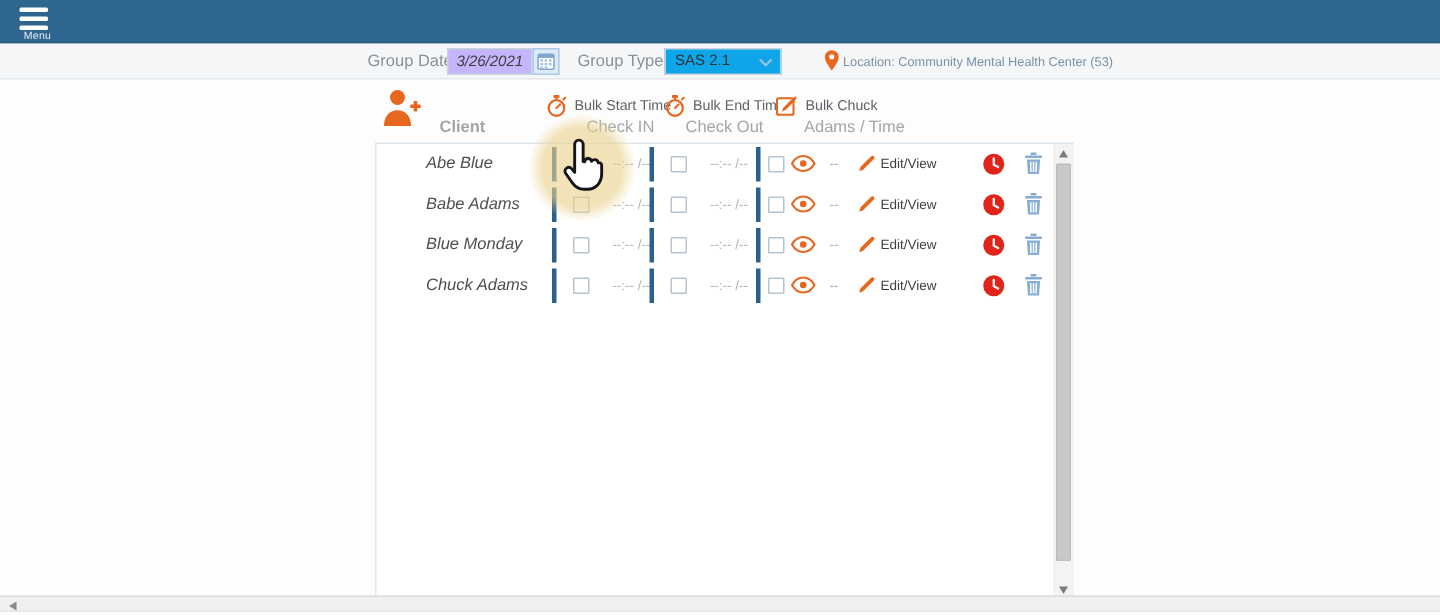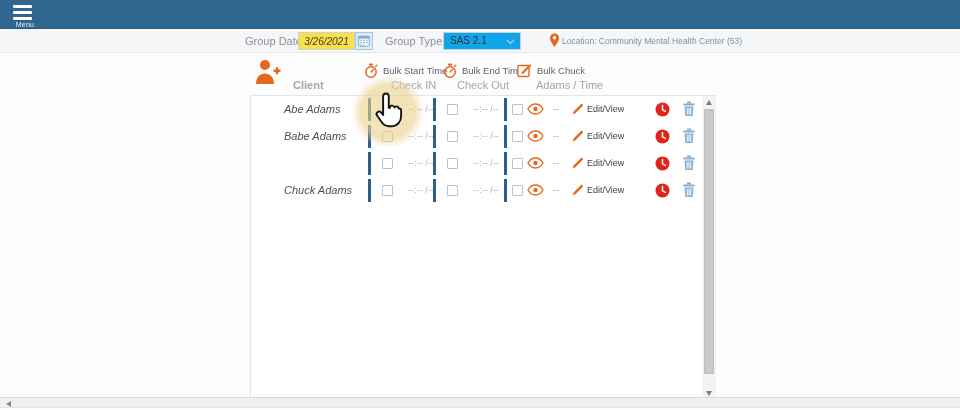--- a/index.html
+++ b/index.html
@@ -16,21 +16,21 @@
   .menu-label { position:absolute; left:0; top:19px; width:34px; text-align:center;
                 font-size:7px; color:#e8eef3; letter-spacing:.2px; }
 
   
   .toolbar { position:absolute; left:0; top:29px; width:960px; height:24px;
              background:#f4f6f8; border-bottom:1px solid #e7eaec; }
   .tlabel { position:absolute; top:0; height:24px; line-height:24px; font-size:11px; color:#8b9095; }
   .lbl-date { left:245px; }
   .lbl-type { left:385px; }
   .date-input { position:absolute; left:298px; top:3px; width:57px; height:18px;
-                border:1px solid #c8d4dd; background:#fde047; font-style:italic;
+                border:1px solid #c8d4dd; background:#c4b5fd; font-style:italic;
                 font-size:10px; color:#3c3c3c; text-align:center;
                 font-family:"Liberation Sans", sans-serif; }
   .cal-btn { position:absolute; left:355px; top:3px; width:18px; height:18px;
              background:#dcebf7; border:1px solid #a9c9e4; display:flex;
              align-items:center; justify-content:center; cursor:pointer; }
   .type-select { position:absolute; left:443px; top:3px; width:78px; height:18px;
                  border:1px solid #c8d4dd; background:#0ea5e9; font-size:10px; color:#333;
                  line-height:16px; padding-left:6px; cursor:pointer; }
   .type-select svg { position:absolute; right:5px; top:6px; }
   .loc-pin { position:absolute; left:549px; top:4px; }
@@ -192,21 +192,21 @@
   </div>
 
   <span class="col-h h-client">Client</span>
   <span class="col-h h-in">Check IN</span>
   <span class="col-h h-out">Check Out</span>
   <span class="col-h h-note">Adams / Time</span>
 
   <div class="panel">
     <div class="rows">
   <div class="row">
-    <span class="name">Abe Adams</span>
+    <span class="name">Abe Blue</span>
     <span class="vbar b1"></span>
     <input type="checkbox" class="cb c1" style="">
     <span class="time t1">--:-- /--</span>
     <span class="vbar b2"></span>
     <input type="checkbox" class="cb c2" style="">
     <span class="time t2">--:-- /--</span>
     <span class="vbar b3"></span>
     <input type="checkbox" class="cb c3" style="">
     <span class="icon eye">
       <svg width="17" height="12" viewBox="0 0 17 12">
@@ -274,20 +274,21 @@
         <rect x="1.4" y="2.6" width="11.2" height="1.8" rx="0.5" fill="#85aed2"></rect>
         <path d="M2.6 5.4 L11.4 5.4 L10.7 15 L3.3 15 Z" fill="#85aed2"></path>
         <line x1="5.1" y1="6.8" x2="5.3" y2="13.6" stroke="#ffffff" stroke-width="1"></line>
         <line x1="7" y1="6.8" x2="7" y2="13.6" stroke="#ffffff" stroke-width="1"></line>
         <line x1="8.9" y1="6.8" x2="8.7" y2="13.6" stroke="#ffffff" stroke-width="1"></line>
       </svg>
     </span>
   </div>
 
   <div class="row">
+    <span class="name">Blue  Monday</span>
     <span class="vbar b1"></span>
     <input type="checkbox" class="cb c1" style="">
     <span class="time t1">--:-- /--</span>
     <span class="vbar b2"></span>
     <input type="checkbox" class="cb c2" style="">
     <span class="time t2">--:-- /--</span>
     <span class="vbar b3"></span>
     <input type="checkbox" class="cb c3" style="">
     <span class="icon eye">
       <svg width="17" height="12" viewBox="0 0 17 12">

